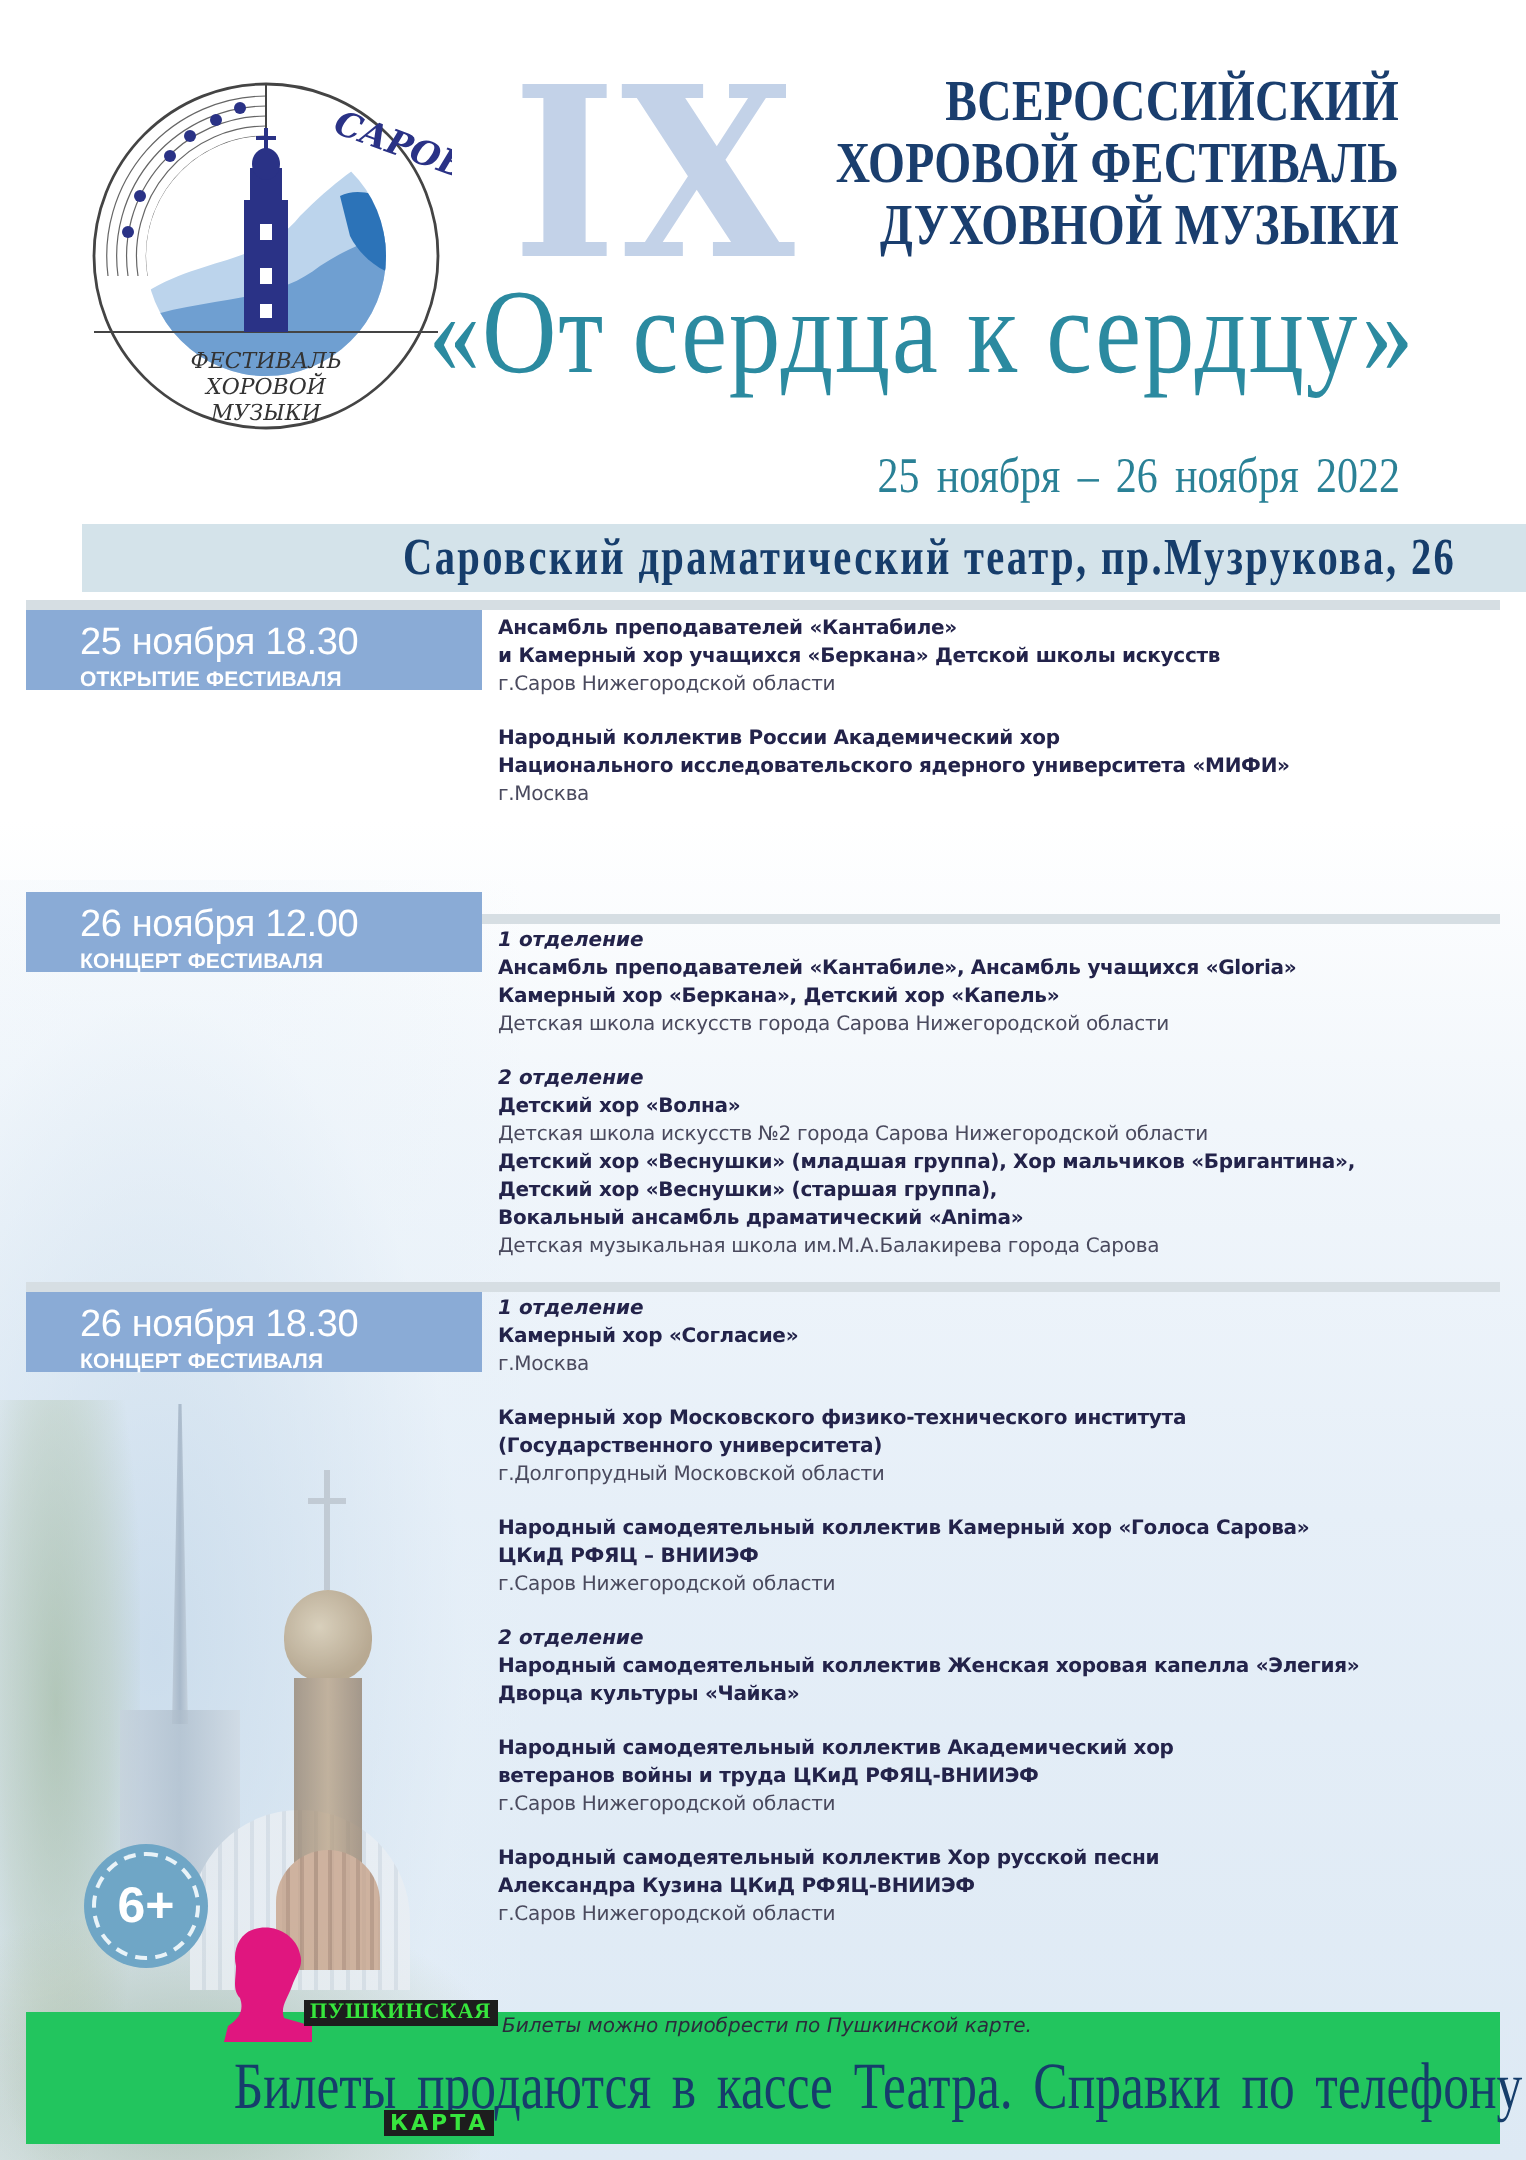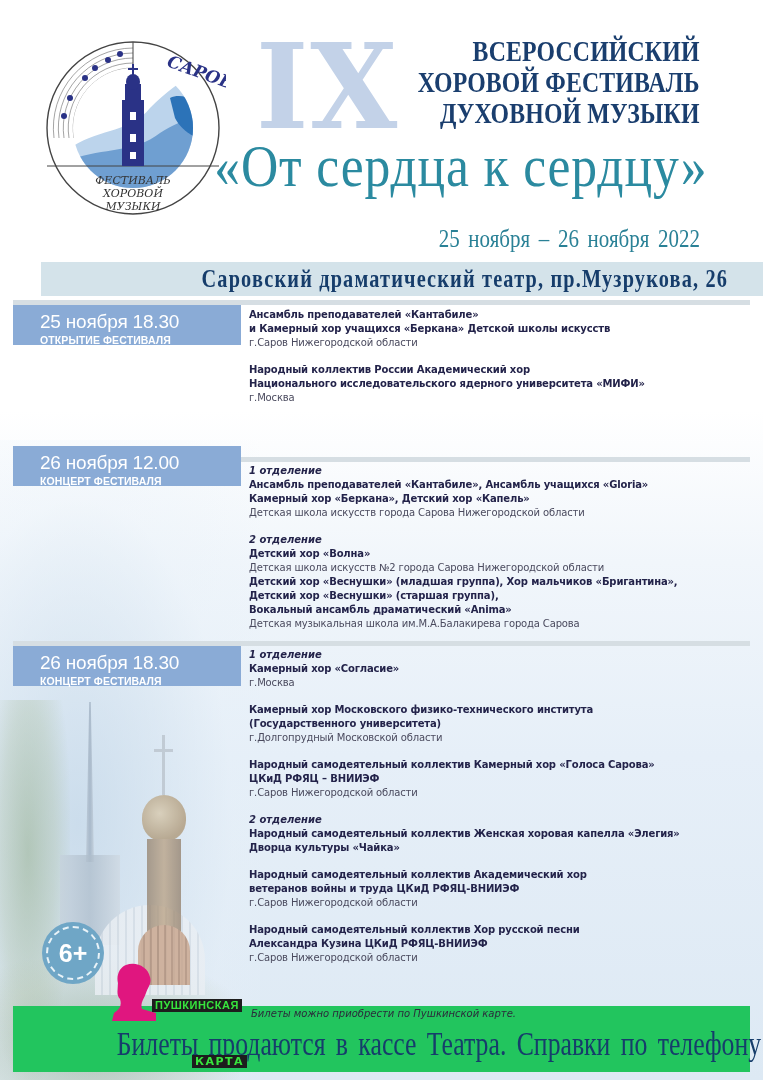--- a/index.html
+++ b/index.html
@@ -102,21 +102,21 @@
   .age-badge {
     position: absolute; left: 42px; top: 922px; width: 62px; height: 62px; border-radius: 50%;
     background: #6fa6c6; z-index: 3; display: flex; align-items: center; justify-content: center;
   }
   .age-badge::before { content: ""; position: absolute; left: 4px; top: 4px; right: 4px; bottom: 4px;
     border: 2px dashed #e9f3f8; border-radius: 50%; }
   .age-badge span { font-family: "Liberation Sans", sans-serif; font-size: 25px; font-weight: bold; color: #ffffff; position: relative; }
 
   .pushkin-head { position: absolute; left: 112px; top: 963px; width: 46px; height: 58px; z-index: 4; }
   .pushkin-logo { position: absolute; left: 152px; top: 994px; z-index: 4; }
-  .pushkin-logo .l1 { background: #1d1d1d; color: #37e53d; font-family: Liberation Sans, sans-serif; font-weight: bold;
+  .pushkin-logo .l1 { background: #1d1d1d; color: #37e53d; font-family: Liberation Serif, serif; font-weight: bold;
     font-size: 11px; line-height: 13px; padding: 0 3px; letter-spacing: 0.5px; display: inline-block; }
   .pushkin-logo .l2 { background: #1d1d1d; color: #37e53d; font-family: "DejaVu Sans", sans-serif; font-weight: bold;
     font-size: 11px; line-height: 13px; padding: 0 3px; letter-spacing: 1.5px; display: inline-block; margin-left: 40px; margin-top: 42px; }
 
   .ticket-bar {
     position: absolute; left: 13px; top: 1006px; width: 737px; height: 66px; background: #22c55e; z-index: 3;
   }
   .ticket-bar .pushkin-note { position: absolute; left: 238px; top: 2px; font-family: "DejaVu Sans", sans-serif;
     font-style: italic; font-size: 10px; color: #2b2b3b; white-space: nowrap; }
   .ticket-bar .main-note { position: absolute; left: 0; width: 737px; top: 18px; text-align: center;

